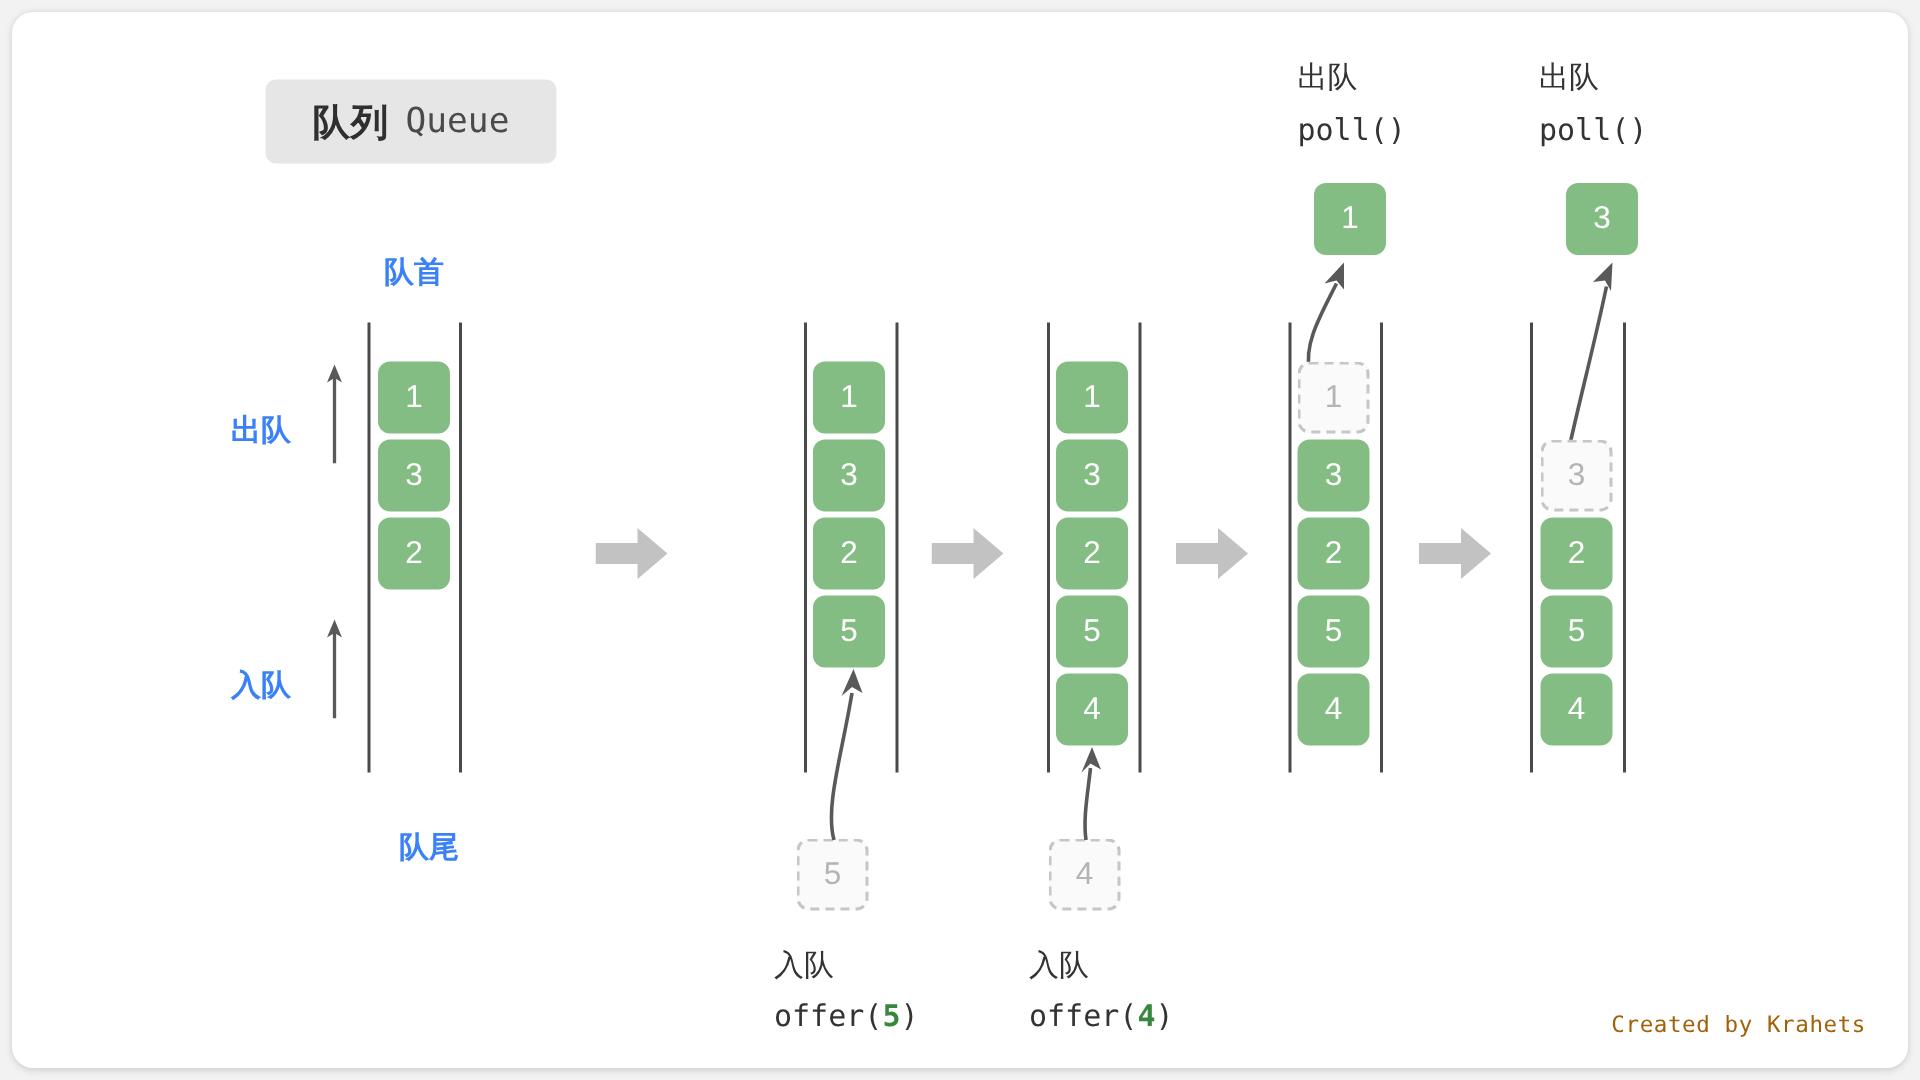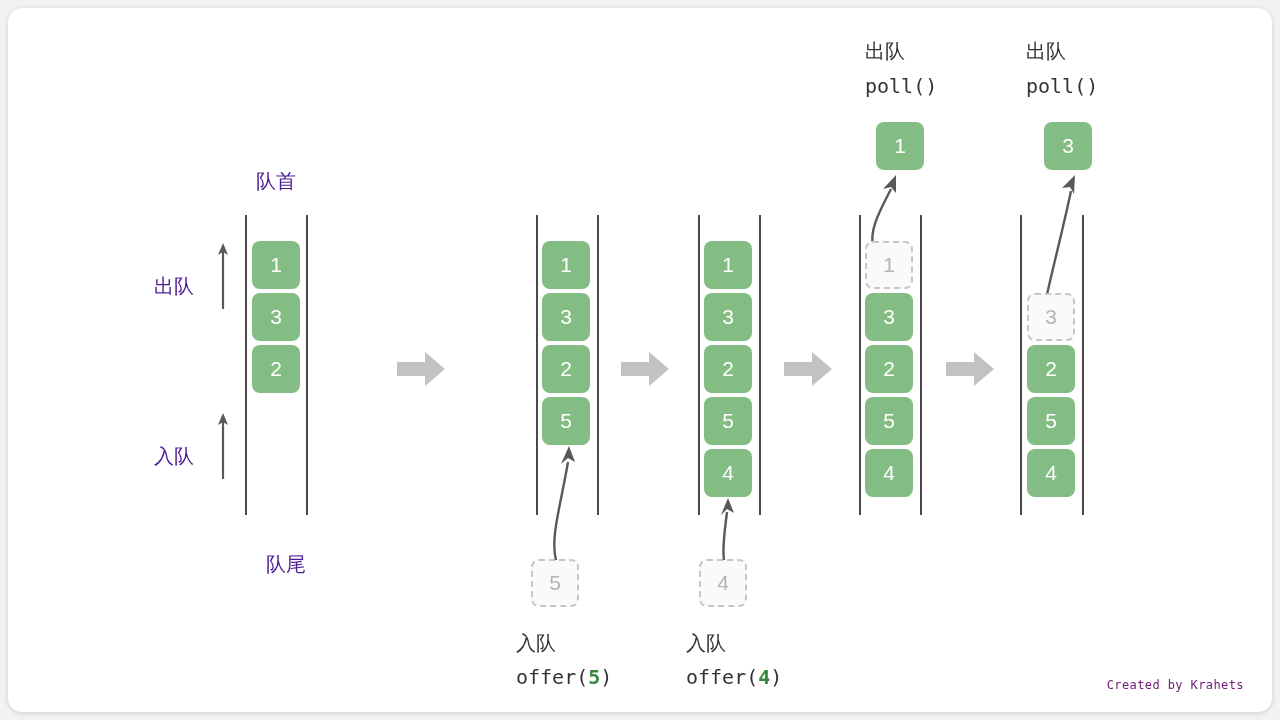--- a/index.html
+++ b/index.html
@@ -44,22 +44,22 @@
   }
   #title-en {
     font-family: "DejaVu Sans Mono", "Liberation Mono", monospace;
     font-size: 23px;
     color: #4a4a4a;
   }
 
   
   .cn-bold {
     font-size: 20px;
-    font-weight: normal;
-    color: #4c1d95;
+    font-weight: bold;
+    color: #3b82f6;
     white-space: nowrap;
   }
   .cn-plain {
     font-size: 20px;
     color: #333333;
     white-space: nowrap;
   }
   .mono {
     font-family: "DejaVu Sans Mono", "Liberation Mono", monospace;
     font-size: 20px;
@@ -101,30 +101,34 @@
 
   
   .dir-arrow { width: 14px; height: 68px; }
 
   
   .curve { overflow: visible; }
 
   #credit {
     right: 28px; bottom: 20px;
     font-family: "DejaVu Sans Mono", "Liberation Mono", monospace;
-    font-size: 12px;
-    color: #701a75;
+    font-size: 15px;
+    color: #a16207;
     letter-spacing: 0.4px;
   }
 </style>
 </head>
 <body>
 
 <div id="card" class="abs">
 
+  <div id="title-badge" class="abs">
+    <span id="title-cn">队列</span>
+    <span id="title-en">Queue</span>
+  </div>
 
   <div class="abs cn-bold" style="left:238px; top:160px; width:60px; text-align:center;">队首</div>
 
   <div class="abs rail" style="left:237px; top:207px; height:300px;"></div>
   <div class="abs rail" style="left:298px; top:207px; height:300px;"></div>
 
   <div class="abs cell" style="left:244px; top:233px;">1</div>
   <div class="abs cell" style="left:244px; top:285px;">3</div>
   <div class="abs cell" style="left:244px; top:337px;">2</div>
 

